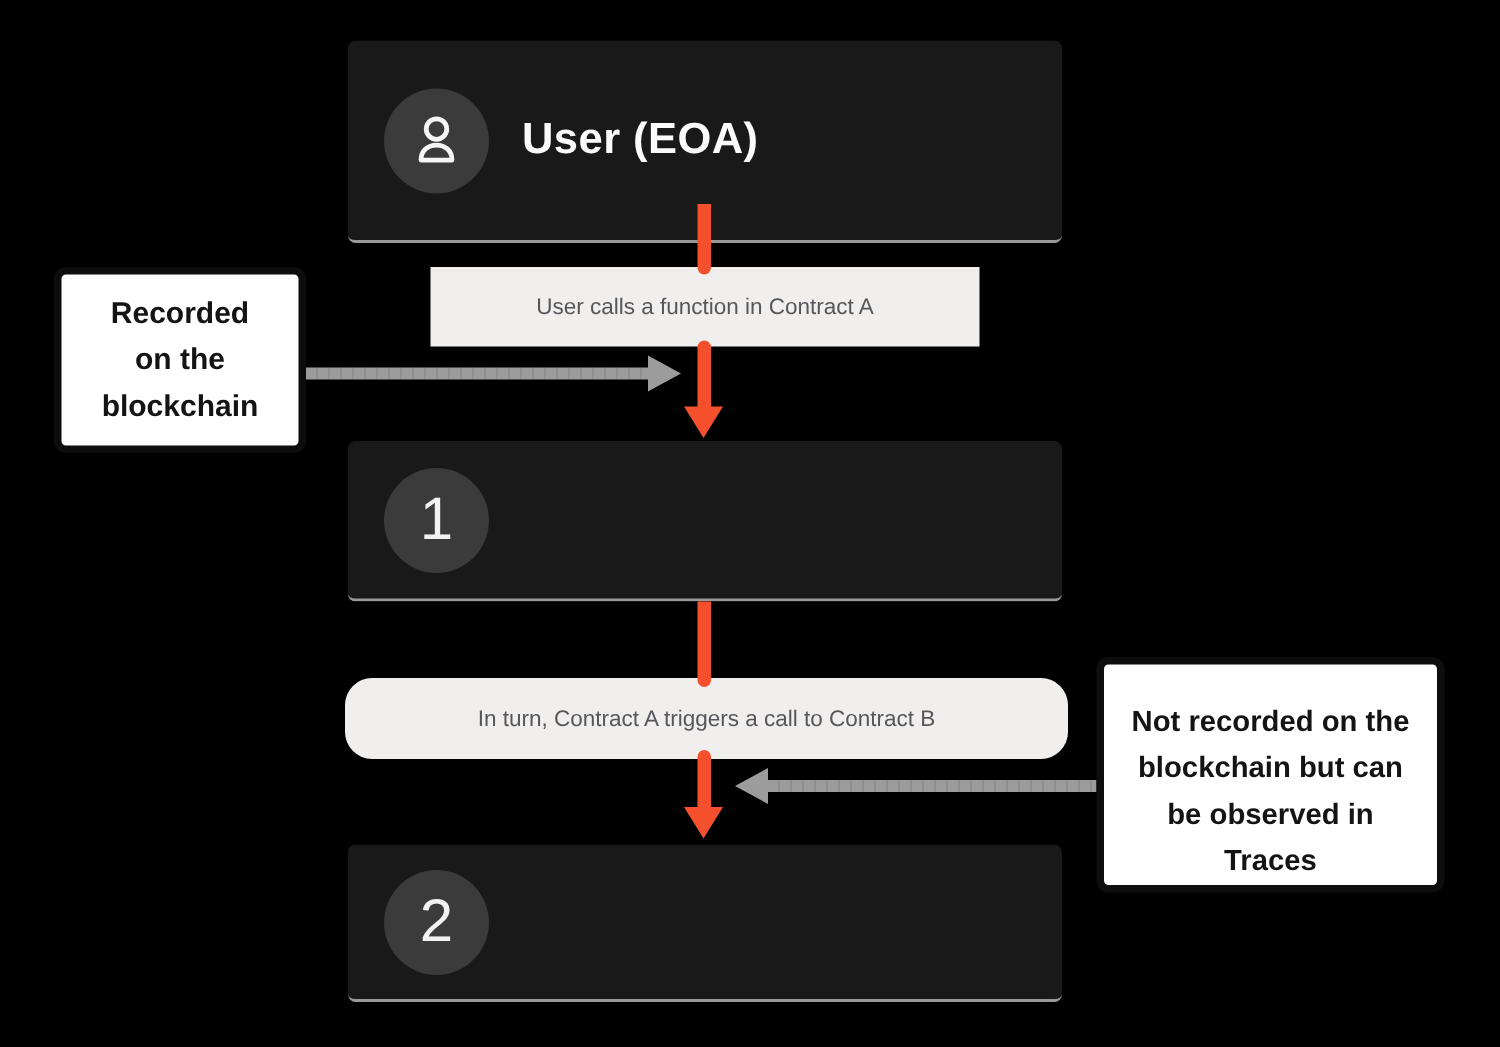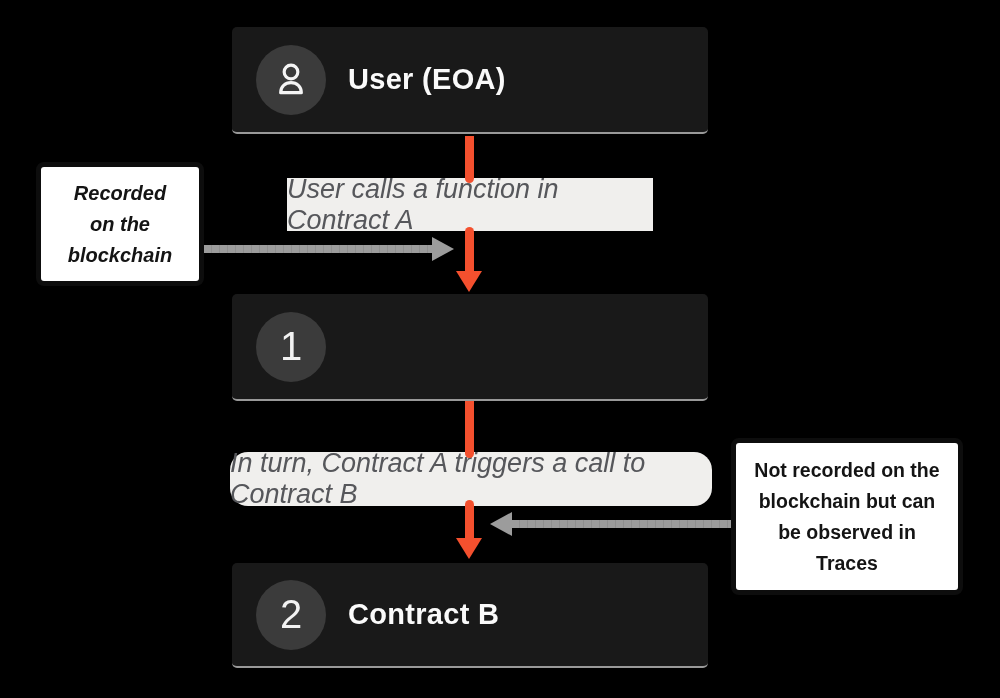--- a/index.html
+++ b/index.html
@@ -9,32 +9,32 @@
   }
   *{margin:0;padding:0;box-sizing:border-box;}
   html,body{background:#000;}
   body{font-family:"Liberation Sans", sans-serif;}
   .stage{position:relative;width:1000px;height:698px;background:var(--background);overflow:hidden;}
 
   
   .node{position:absolute;left:232px;width:476px;background:var(--node-bg);
         border-radius:5px;border-bottom:2px solid rgba(185,185,185,.8);
         display:flex;align-items:center;padding-left:24px;z-index:1;}
-  .node-user{top:27px;height:107px;}
+  .node-user{top:27px;height:135px;}
   .node-a{top:294px;height:107px;}
   .node-b{top:563px;height:105px;}
   .badge{width:70px;height:70px;border-radius:50%;background:var(--badge-bg);flex:0 0 auto;
          display:flex;align-items:center;justify-content:center;
          color:#F2F2F2;font-size:40px;font-weight:400;}
   .node-title{color:var(--node-text);font-size:29px;font-weight:bold;margin-left:22px;letter-spacing:.3px;}
   .badge svg{width:40px;height:40px;display:block;}
 
   
   .flow-label{position:absolute;background:var(--flow-label-bg);color:var(--flow-label-text);
-              font-size:27px;display:flex;align-items:center;justify-content:center;z-index:2;font-style:italic;}
+              font-size:15px;display:flex;align-items:center;justify-content:center;z-index:2;}
   .flow-label-1{left:287px;top:178px;width:366px;height:53px;}
   .flow-label-2{left:230px;top:452px;width:482px;height:54px;border-radius:18px;}
 
   
   .oline{position:absolute;left:465px;width:9px;background:var(--flow-arrow);z-index:3;}
   .oline.cap-b{border-radius:0 0 5px 5px;}
   .oline.cap-t{border-radius:5px 5px 0 0;}
   .o1a{top:136px;height:47px;}
   .o1b{top:227px;height:45px;}
   .o2a{top:401px;height:57px;}
@@ -53,22 +53,22 @@
   .ghead{position:absolute;width:0;height:0;z-index:2;
          border-top:12px solid transparent;border-bottom:12px solid transparent;}
   .ghead-right{left:432px;top:237px;border-left:22px solid var(--note-arrow);}
   .ghead-left{left:490px;top:512px;border-right:22px solid var(--note-arrow);}
 
   
   .note{position:absolute;background:var(--note-bg);border:5px solid var(--note-border);border-radius:8px;
         display:flex;align-items:center;justify-content:center;text-align:center;
         color:var(--note-text);font-weight:bold;z-index:4;}
   .note-text{white-space:pre-line;}
-  .note-left{left:36px;top:162px;width:168px;height:124px;font-size:20px;line-height:31px;font-style:italic;}
-  .note-right{left:731px;top:438px;width:232px;height:157px;font-size:19.5px;line-height:31px;}
+  .note-left{left:36px;top:178px;width:168px;height:124px;font-size:20px;line-height:31px;}
+  .note-right{left:731px;top:438px;width:232px;height:157px;font-size:19.5px;line-height:31px;align-items:flex-end;}
 </style>
 </head>
 <body>
 
 <div class="stage">
 
   <div class="node node-user">
     <div class="badge">
       <svg viewBox="0 0 24 24" fill="none" stroke="#F5F5F5" stroke-width="1.9" stroke-linecap="round" stroke-linejoin="round">
         <circle cx="12" cy="7.2" r="4.1"></circle>
@@ -77,21 +77,20 @@
     </div>
     <div class="node-title">User (EOA)</div>
   </div>
 
   <div class="node node-a">
     <div class="badge">1</div>
   </div>
 
   <div class="node node-b">
     <div class="badge">2</div>
-    <div class="node-title">Contract B</div>
   </div>
 
   <div class="flow-label flow-label-1">User calls a function in Contract A</div>
   <div class="flow-label flow-label-2">In turn, Contract A triggers a call to Contract B</div>
 
   <div class="oline o1a cap-b"></div>
   <div class="oline o1b cap-t"></div>
   <div class="ohead ohead-1"></div>
 
   <div class="oline o2a cap-b"></div>

